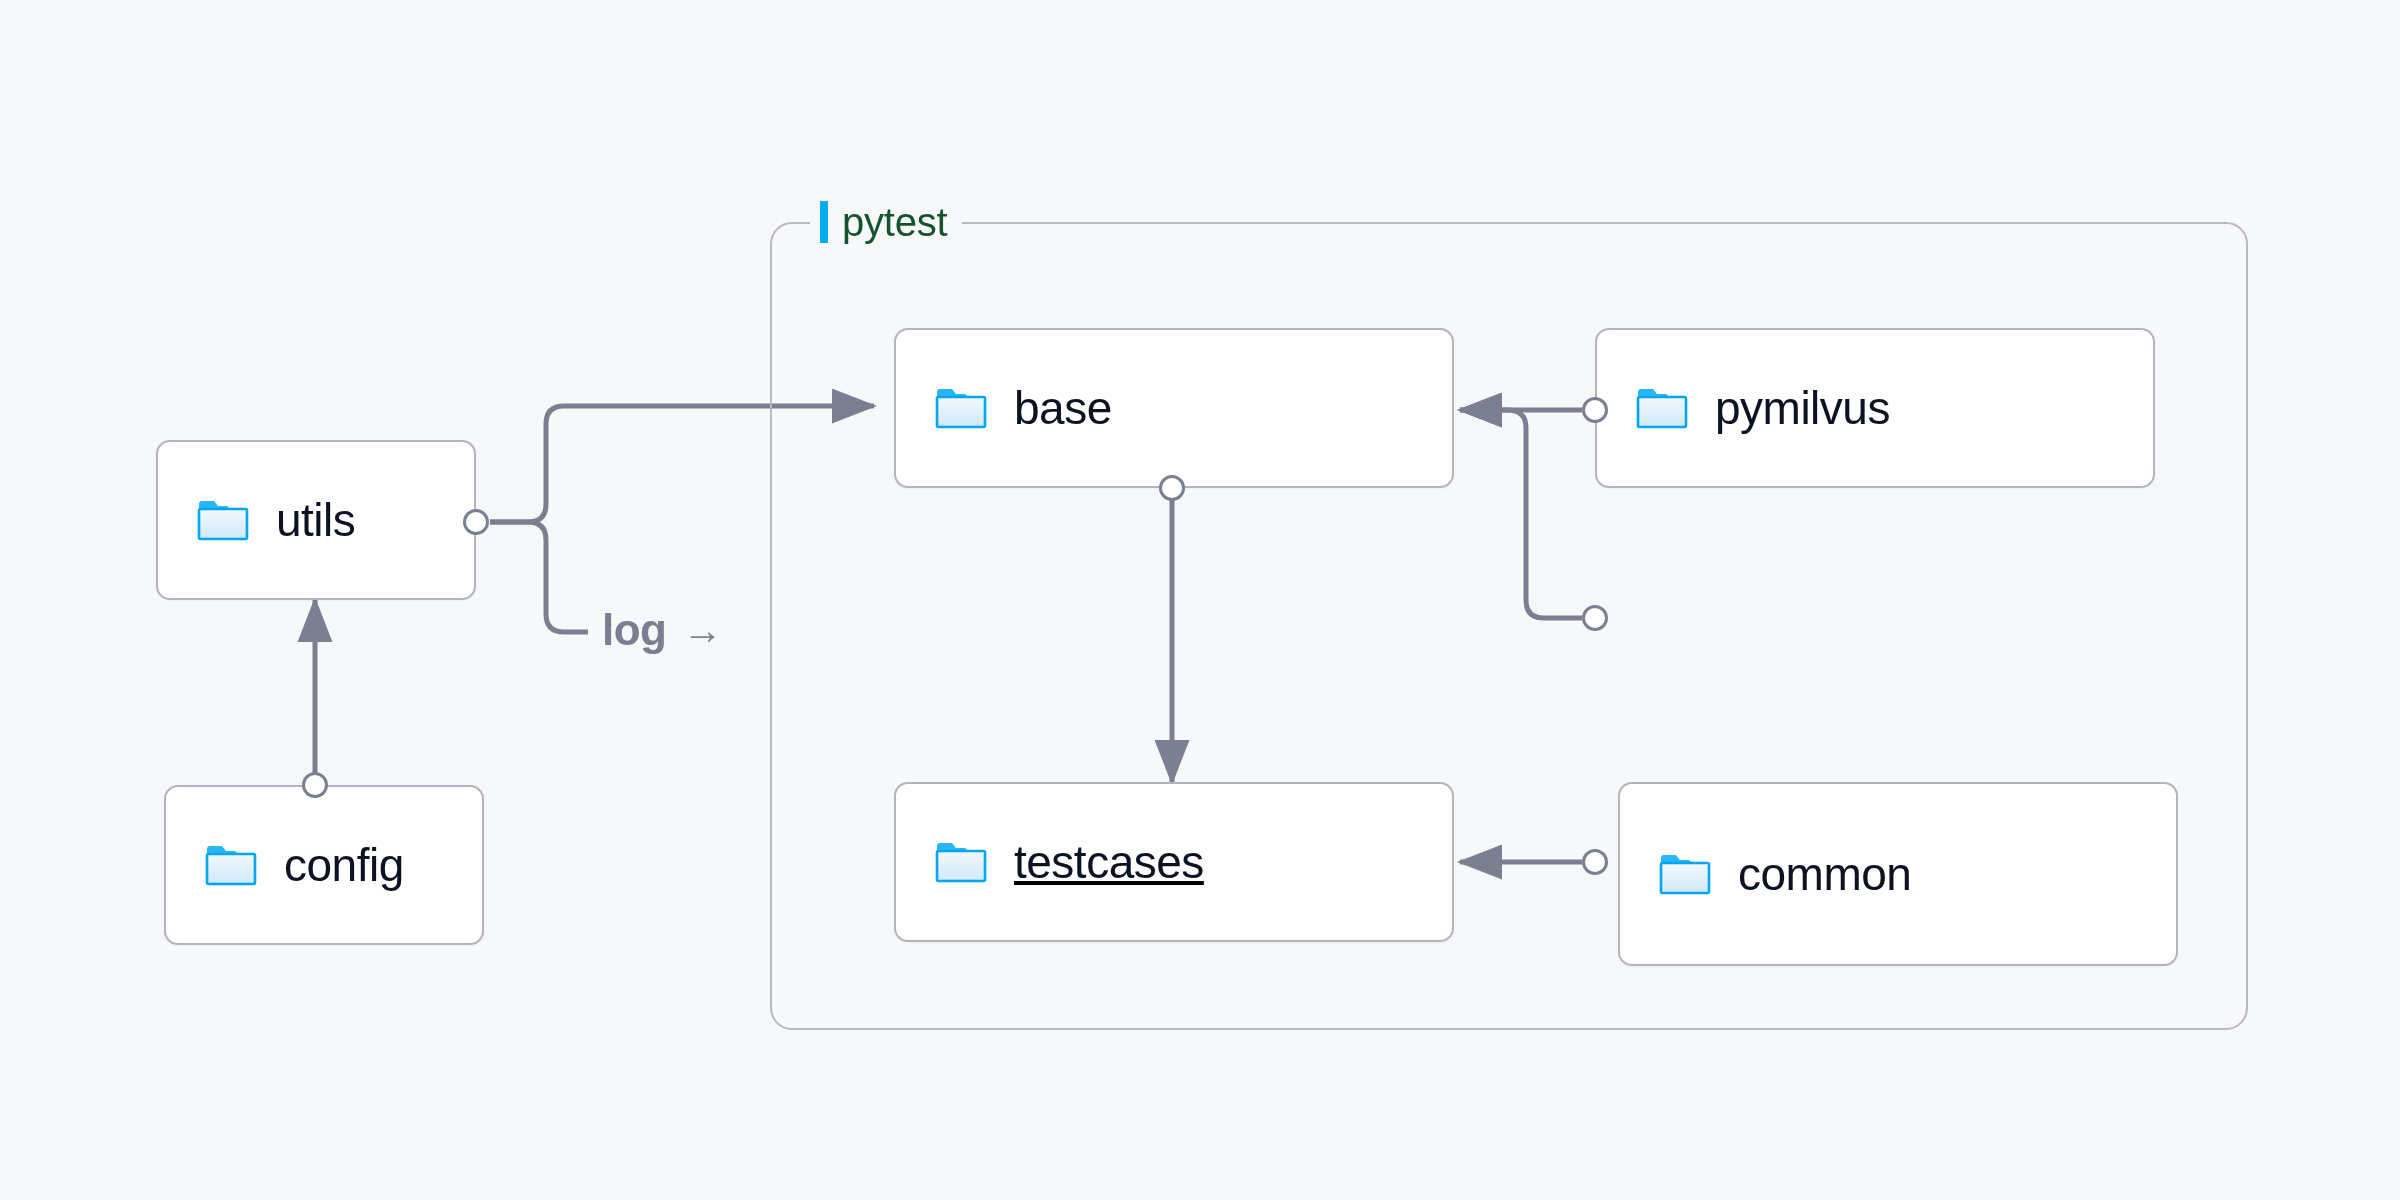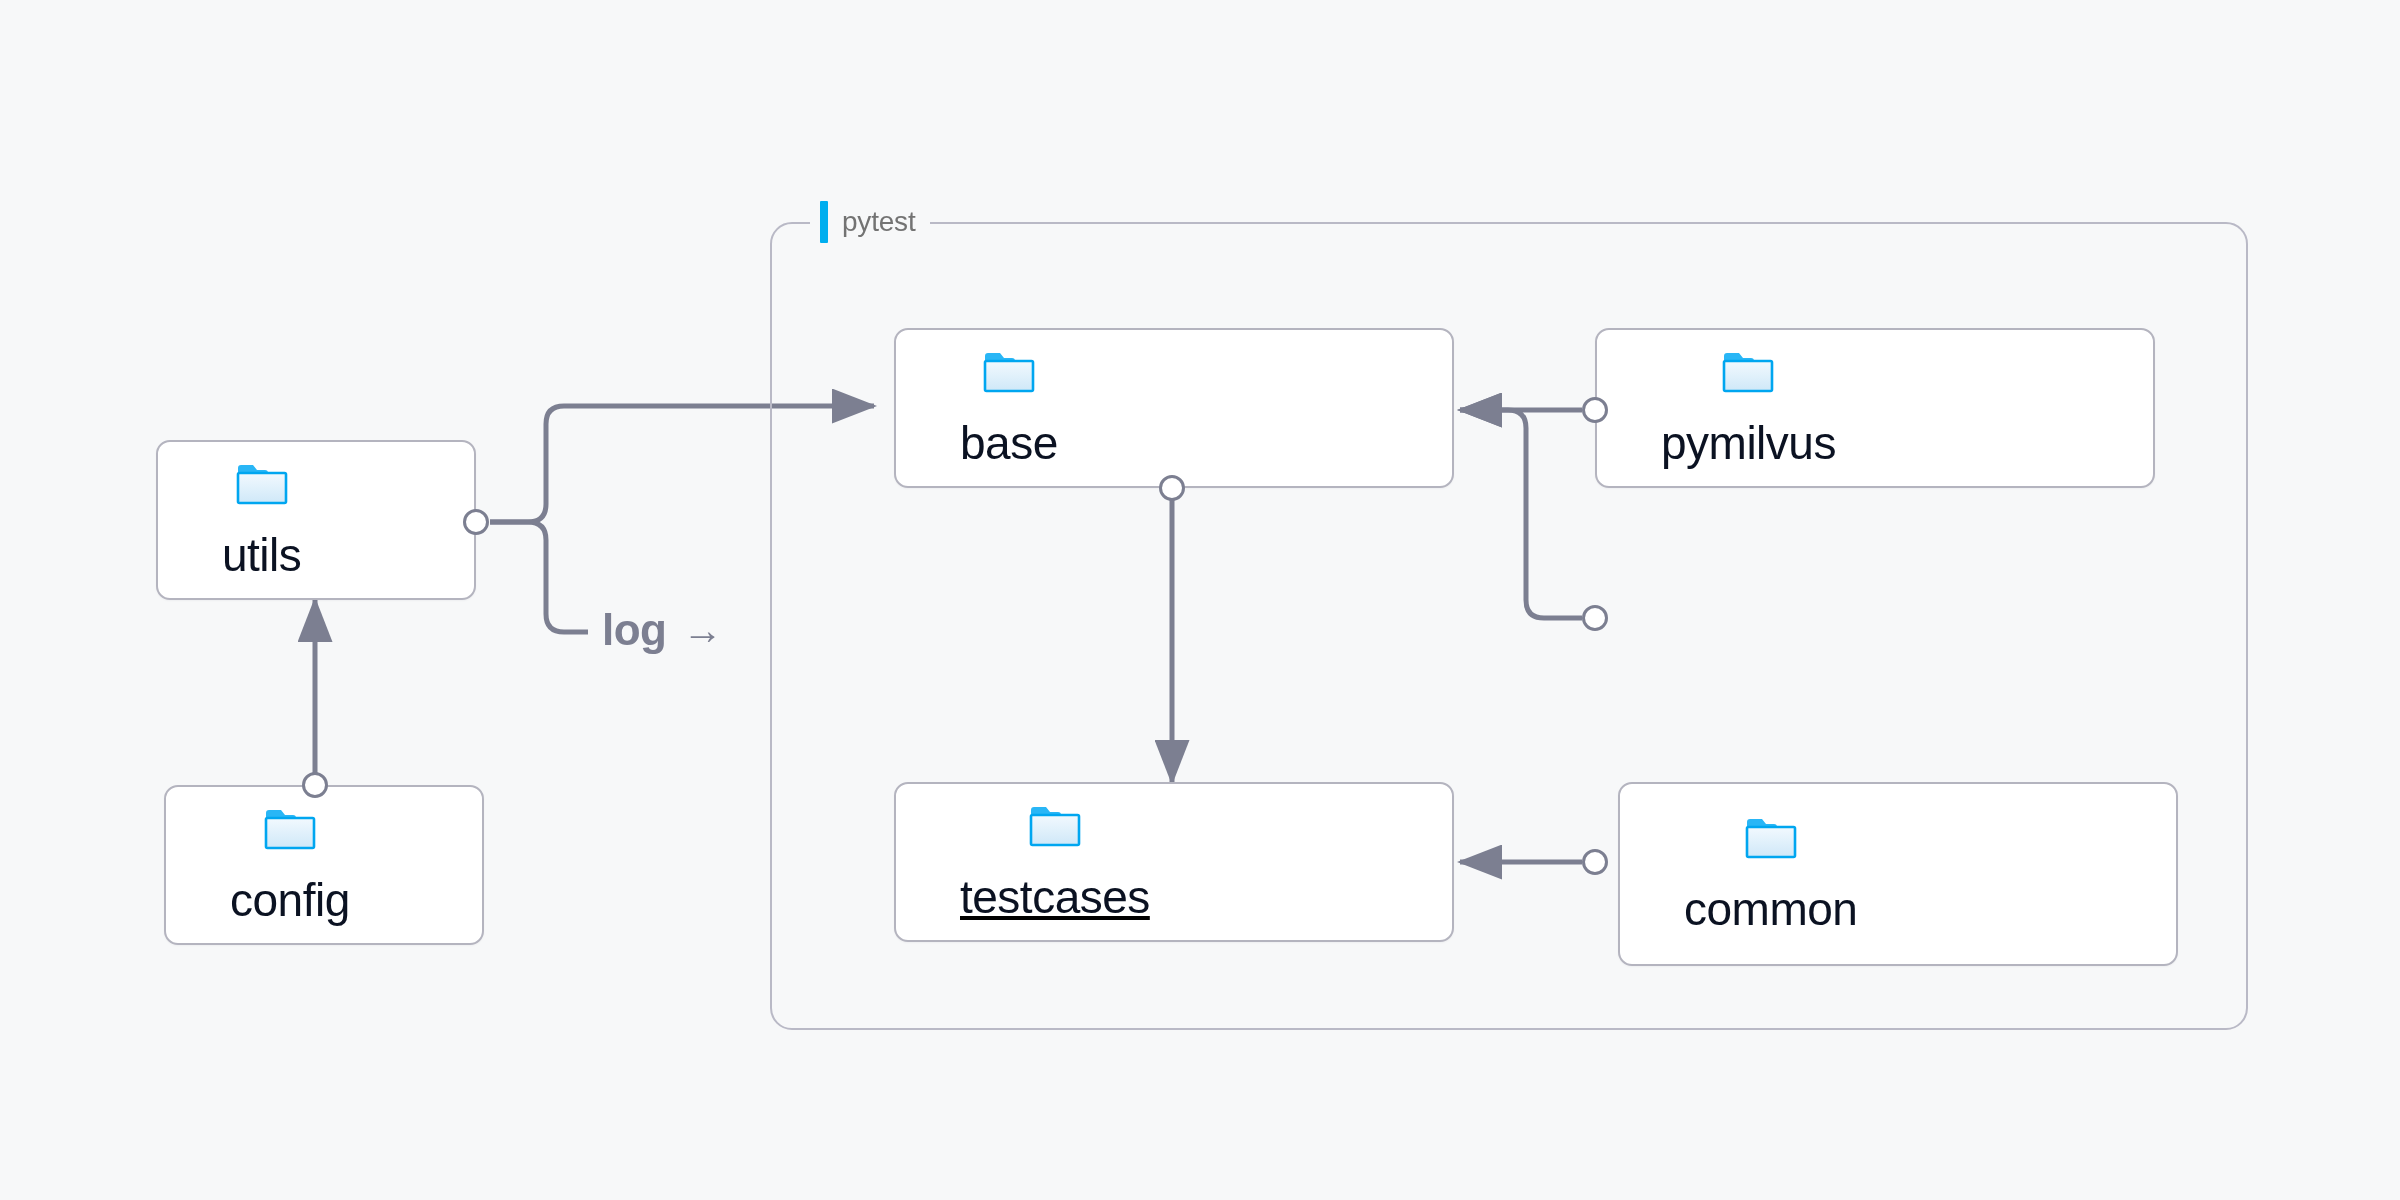--- a/index.html
+++ b/index.html
@@ -38,43 +38,42 @@
     padding: 0 14px 0 10px;
     height: 50px;
   }
   .group-accent-bar {
     width: 8px; height: 42px;
     background: #00aeef;
     border-radius: 1px;
     flex: 0 0 auto;
   }
   .group-label-text {
-    font-size: 28px;
-    color: #737373;
+    font-size: 40px;
+    color: #14532d;
     letter-spacing: -0.2px;
     white-space: nowrap;
   }
 
   
   .node {
     position: absolute;
     background: #ffffff;
     border: 2px solid #b4b4bf;
     border-radius: 14px;
     box-sizing: border-box;
     display: flex;
     align-items: center;
     box-shadow: 0 1px 2px rgba(20,25,40,0.04);
   }
   .node-inner {
     display: flex;
     align-items: center;
     gap: 26px;
-    padding-left: 64px;
-    flex-direction: column;
+    padding-left: 38px;
   }
   .node-label {
     font-size: 46px;
     color: #0b1222;
     letter-spacing: -0.5px;
     white-space: nowrap;
     line-height: 1;
   }
   .folder-icon {
     width: 54px; height: 44px;

